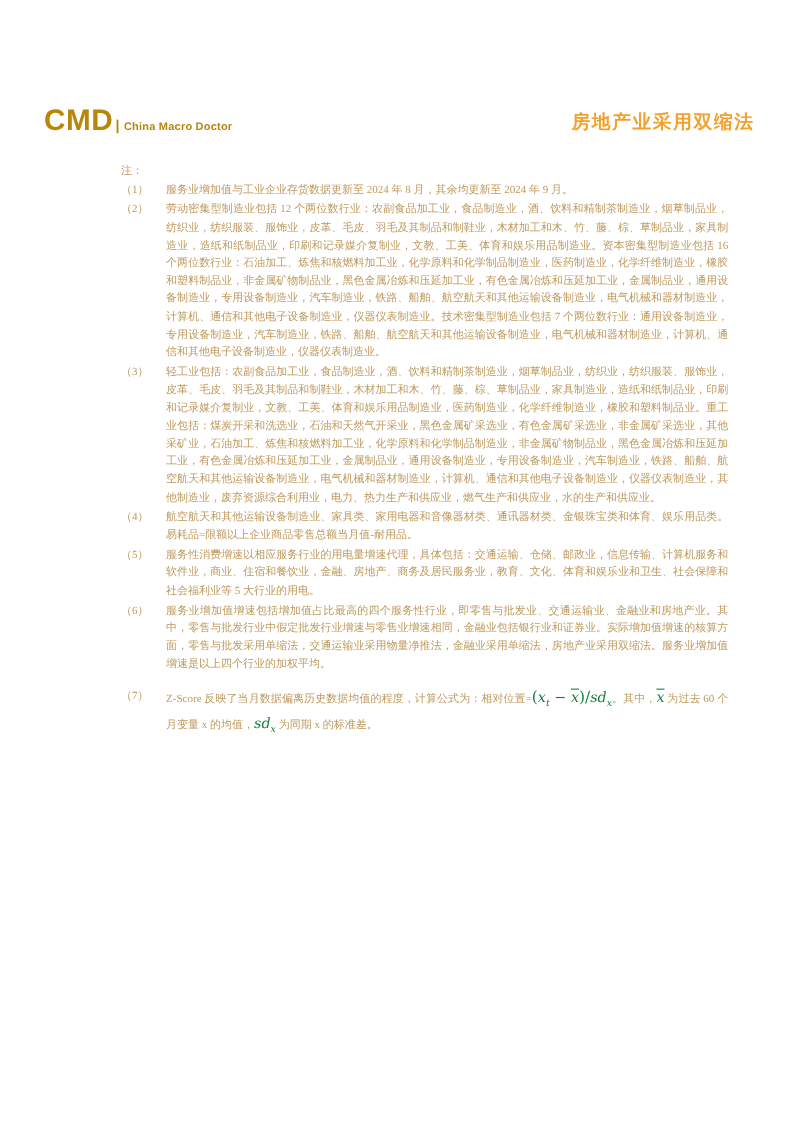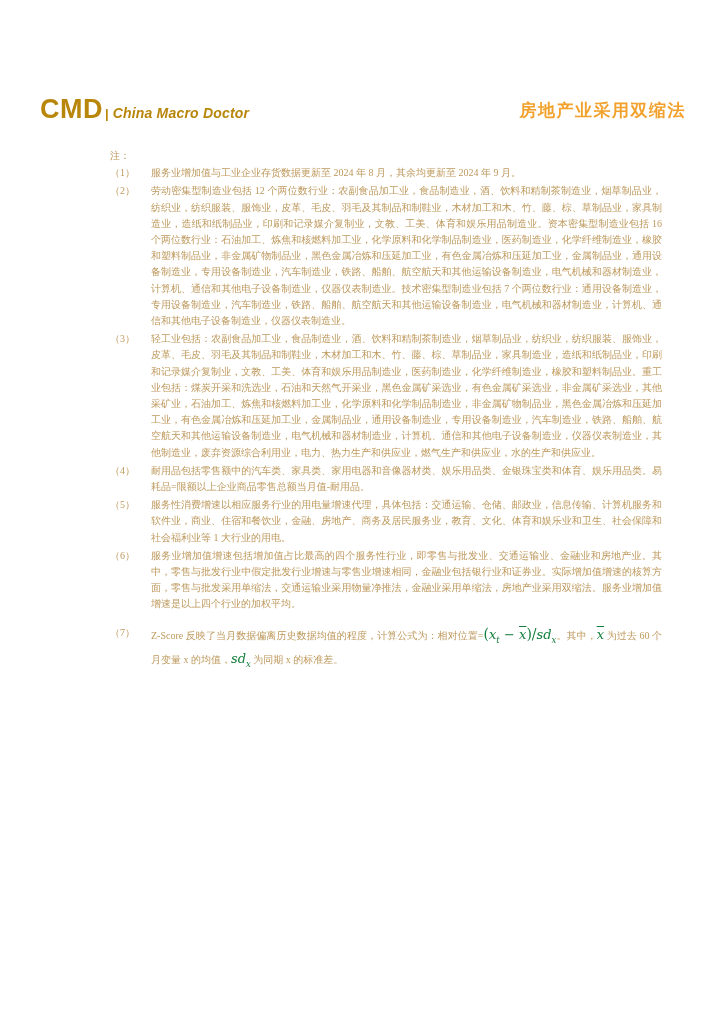--- a/index.html
+++ b/index.html
@@ -27,21 +27,21 @@
   }
   .logo {
     color: #B8860B;
     font-family: "Liberation Sans", "DejaVu Sans", sans-serif;
     display: flex;
     align-items: baseline;
     white-space: nowrap;
   }
   .logo-main { font-size: 27px; font-weight: bold; letter-spacing: 0.5px; }
   .logo-sep  { font-size: 13px; font-weight: bold; margin: 0 4px 0 2px; }
-  .logo-sub  { font-size: 14px; font-weight: bold; letter-spacing: 0.2px; font-style: italic; }
+  .logo-sub  { font-size: 10px; font-weight: bold; letter-spacing: 0.2px; }
   .series-title {
     color: #F2A12C;
     font-size: 17px;
     font-weight: bold;
     letter-spacing: 1.5px;
     padding-bottom: 3px;
     white-space: nowrap;
   }
 
   
@@ -102,26 +102,26 @@
       <div class="note-text">劳动密集型制造业包括 12 个两位数行业：农副食品加工业，食品制造业，酒、饮料和精制茶制造业，烟草制品业，纺织业，纺织服装、服饰业，皮革、毛皮、羽毛及其制品和制鞋业，木材加工和木、竹、藤、棕、草制品业，家具制造业，造纸和纸制品业，印刷和记录媒介复制业，文教、工美、体育和娱乐用品制造业。资本密集型制造业包括 16 个两位数行业：石油加工、炼焦和核燃料加工业，化学原料和化学制品制造业，医药制造业，化学纤维制造业，橡胶和塑料制品业，非金属矿物制品业，黑色金属冶炼和压延加工业，有色金属冶炼和压延加工业，金属制品业，通用设备制造业，专用设备制造业，汽车制造业，铁路、船舶、航空航天和其他运输设备制造业，电气机械和器材制造业，计算机、通信和其他电子设备制造业，仪器仪表制造业。技术密集型制造业包括 7 个两位数行业：通用设备制造业，专用设备制造业，汽车制造业，铁路、船舶、航空航天和其他运输设备制造业，电气机械和器材制造业，计算机、通信和其他电子设备制造业，仪器仪表制造业。</div>
     </div>
 
     <div class="note">
       <div class="note-num">（3）</div>
       <div class="note-text">轻工业包括：农副食品加工业，食品制造业，酒、饮料和精制茶制造业，烟草制品业，纺织业，纺织服装、服饰业，皮革、毛皮、羽毛及其制品和制鞋业，木材加工和木、竹、藤、棕、草制品业，家具制造业，造纸和纸制品业，印刷和记录媒介复制业，文教、工美、体育和娱乐用品制造业，医药制造业，化学纤维制造业，橡胶和塑料制品业。重工业包括：煤炭开采和洗选业，石油和天然气开采业，黑色金属矿采选业，有色金属矿采选业，非金属矿采选业，其他采矿业，石油加工、炼焦和核燃料加工业，化学原料和化学制品制造业，非金属矿物制品业，黑色金属冶炼和压延加工业，有色金属冶炼和压延加工业，金属制品业，通用设备制造业，专用设备制造业，汽车制造业，铁路、船舶、航空航天和其他运输设备制造业，电气机械和器材制造业，计算机、通信和其他电子设备制造业，仪器仪表制造业，其他制造业，废弃资源综合利用业，电力、热力生产和供应业，燃气生产和供应业，水的生产和供应业。</div>
     </div>
 
     <div class="note">
       <div class="note-num">（4）</div>
-      <div class="note-text">耐用品包括零售额中的汽车类、家具类、家用电器和音像器材类、娱乐用品类、金银珠宝类和体育、娱乐用品类。易耗品=限额以上企业商品零售总额当月值-耐用品。</div>
+      <div class="note-text">航空航天和其他运输设备制造业、家具类、家用电器和音像器材类、通讯器材类、金银珠宝类和体育、娱乐用品类。易耗品=限额以上企业商品零售总额当月值-耐用品。</div>
     </div>
 
     <div class="note">
       <div class="note-num">（5）</div>
-      <div class="note-text">服务性消费增速以相应服务行业的用电量增速代理，具体包括：交通运输、仓储、邮政业，信息传输、计算机服务和软件业，商业、住宿和餐饮业，金融、房地产、商务及居民服务业，教育、文化、体育和娱乐业和卫生、社会保障和社会福利业等 1 大行业的用电。</div>
+      <div class="note-text">服务性消费增速以相应服务行业的用电量增速代理，具体包括：交通运输、仓储、邮政业，信息传输、计算机服务和软件业，商业、住宿和餐饮业，金融、房地产、商务及居民服务业，教育、文化、体育和娱乐业和卫生、社会保障和社会福利业等 5 大行业的用电。</div>
     </div>
 
     <div class="note">
       <div class="note-num">（6）</div>
       <div class="note-text">服务业增加值增速包括增加值占比最高的四个服务性行业，即零售与批发业、交通运输业、金融业和房地产业。其中，零售与批发行业中假定批发行业增速与零售业增速相同，金融业包括银行业和证券业。实际增加值增速的核算方面，零售与批发采用单缩法，交通运输业采用物量净推法，金融业采用单缩法，房地产业采用双缩法。服务业增加值增速是以上四个行业的加权平均。</div>
     </div>
 
     <div class="note note7">
       <div class="note-num">（7）</div>
       <div class="note-text">

